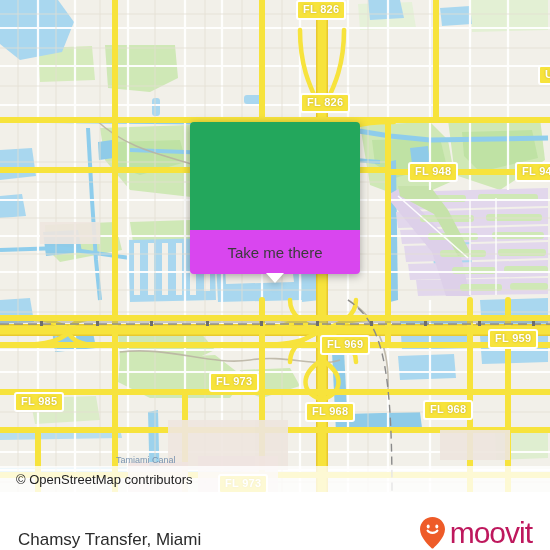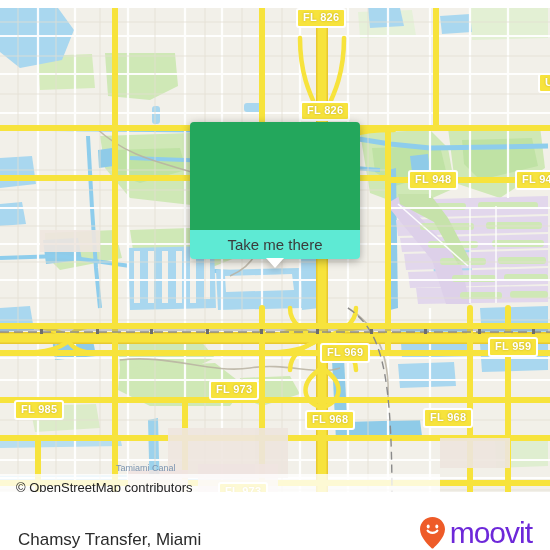--- a/index.html
+++ b/index.html
@@ -1,57 +1,57 @@
 <!DOCTYPE html>
 <html><head>
 <meta charset="utf-8">
 <style>
   html,body{margin:0;padding:0;background:#fff;}
   body{width:550px;height:550px;overflow:hidden;font-family:"Liberation Sans",sans-serif;}
   #page{position:relative;width:550px;height:550px;background:#ffffff;}
 
   
-  #map{position:absolute;left:0;top:8px;width:550px;height:492px;overflow:hidden;background:#f2f0e9;text-align:center;}
+  #map{position:absolute;left:0;top:0;width:550px;height:492px;overflow:hidden;background:#f2f0e9;text-align:center;}
   #map svg{position:absolute;left:0;top:0;}
 
   
   .shield{position:absolute;background:#f7e33c;border:2px solid #ffffff;border-radius:3px;
           color:#ffffff;font-size:11px;font-weight:bold;letter-spacing:.3px;
           padding:1px 5px 2px 5px;line-height:13px;white-space:nowrap;
           text-shadow:0 0 2px rgba(140,120,0,.55);
           font-family:"Liberation Sans",sans-serif;box-sizing:border-box;}
 
   
   .water-label{position:absolute;color:#7b94b0;font-size:9px;white-space:nowrap;
                font-family:"Liberation Sans",sans-serif;}
 
   
-  #attribution{position:absolute;left:0;bottom:0;width:440px;height:26px;
+  #attribution{position:absolute;left:0;bottom:0;width:550px;height:26px;
                background:rgba(255,255,255,.78);display:flex;align-items:center;}
   #attribution .txt{font-size:13px;color:#222;padding-left:16px;
                     font-family:"Liberation Sans",sans-serif;}
 
   
   #popup{position:absolute;left:190px;top:122px;width:170px;
          filter:drop-shadow(0 2px 4px rgba(0,0,0,.32));}
   #popup .photo{height:108px;background:#23a75c;border-radius:4px 4px 0 0;}
-  #popup .bar{height:29px;background:#5eead4;border-radius:0 0 4px 4px;
+  #popup .bar{height:44px;background:#d946ef;border-radius:0 0 4px 4px;
               display:flex;align-items:center;justify-content:center;}
   #popup .bar span{font-size:15px;color:#3b3b3b;font-family:"Liberation Sans",sans-serif;}
   #popup .tail{position:absolute;left:50%;margin-left:-9px;bottom:-9px;width:0;height:0;
                border-left:9px solid transparent;border-right:9px solid transparent;
                border-top:10px solid #ffffff;}
 
   
   #footer{position:absolute;left:0;top:492px;width:550px;height:58px;background:#ffffff;
           display:flex;align-items:flex-end;justify-content:space-between;
           padding:0 18px;box-sizing:border-box;}
   #footer .title{font-size:17px;color:#2b2b2b;font-family:"Liberation Sans",sans-serif;}
   #brand{display:flex;align-items:center;gap:2px;}
-  #brand .word{font-size:30px;color:#6d28d9;letter-spacing:-1px;line-height:30px;
+  #brand .word{font-size:30px;color:#be185d;letter-spacing:-1px;line-height:30px;
                font-family:"Liberation Sans",sans-serif;}
 </style>
 </head>
 <body>
 
 <div id="page">
 
   <div id="map">
     <svg width="550" height="492" viewBox="0 0 550 492">
 

